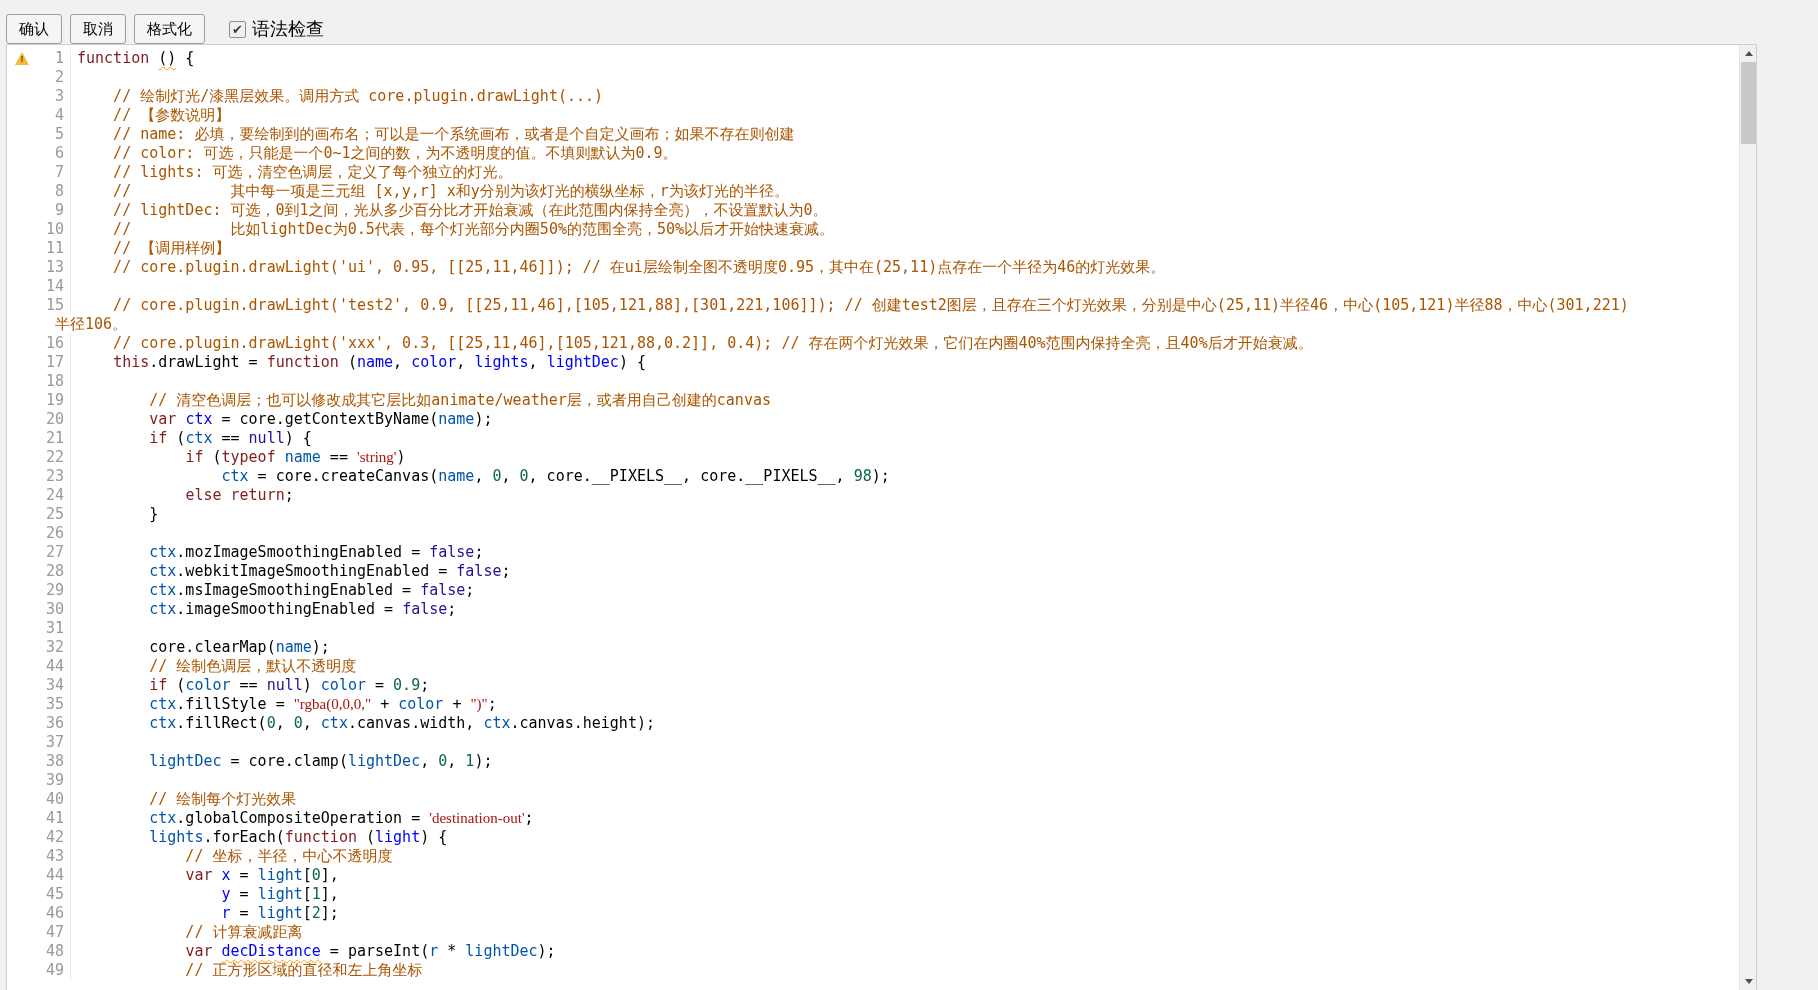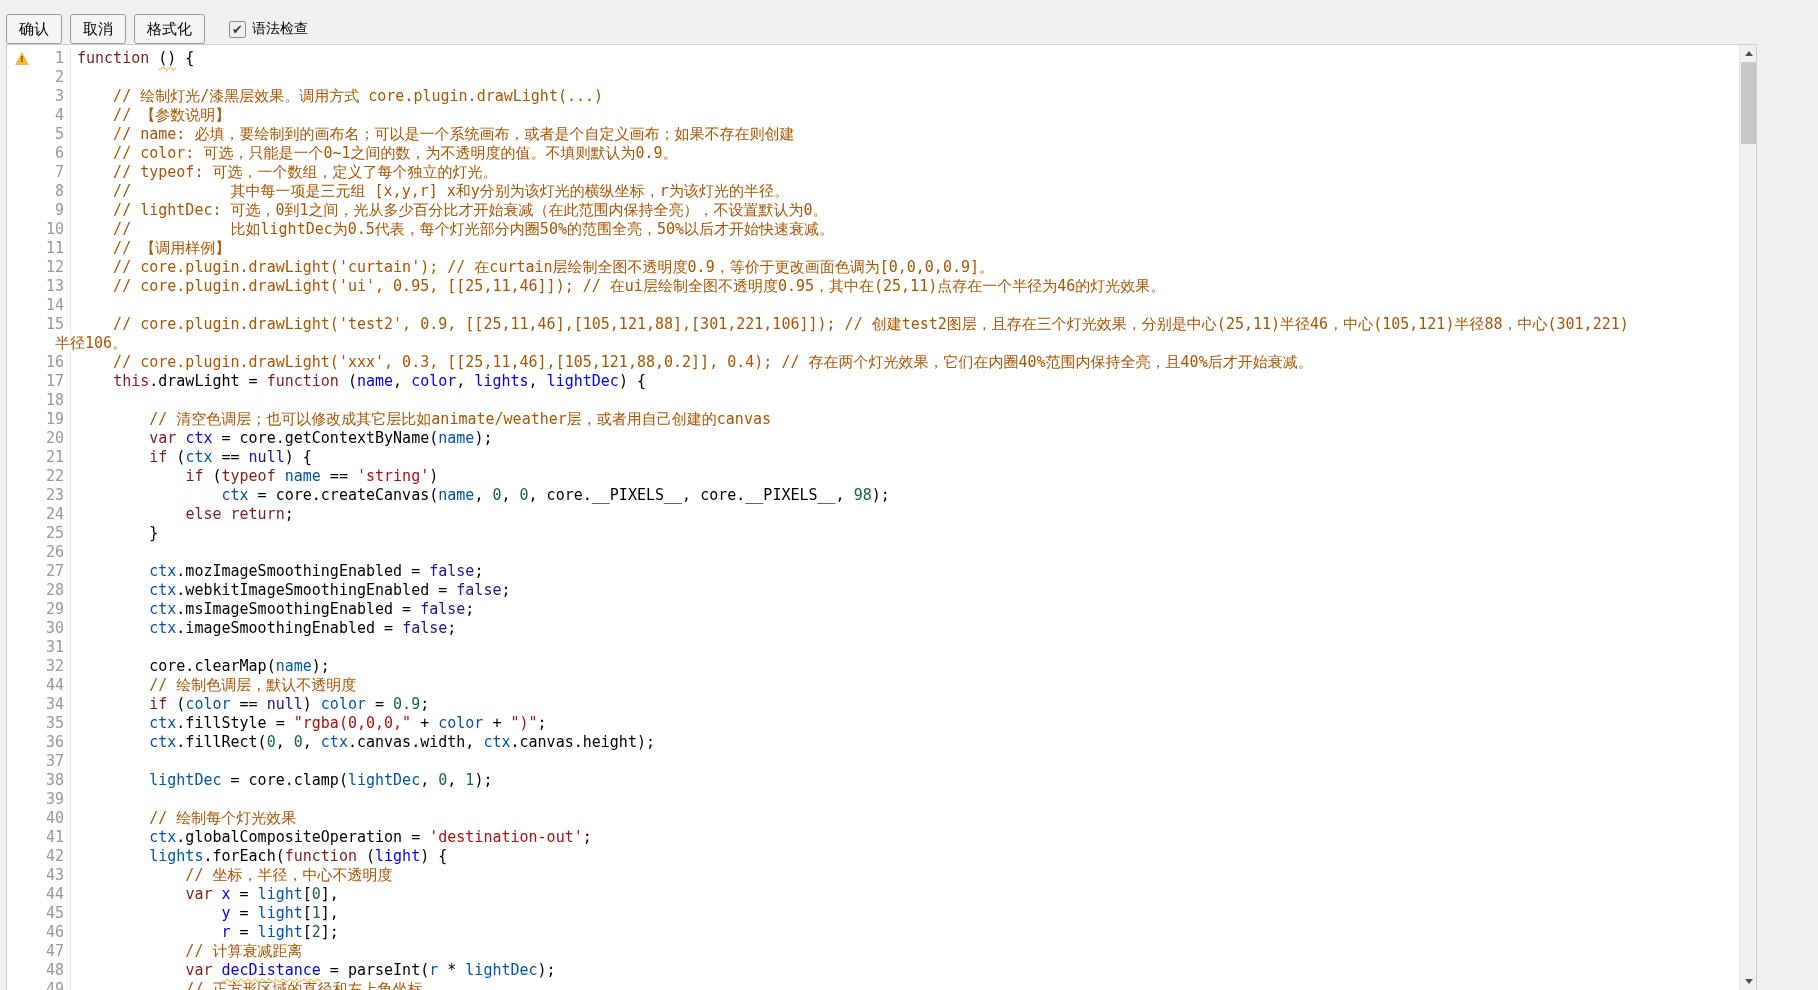--- a/index.html
+++ b/index.html
@@ -3,40 +3,40 @@
 <meta charset="utf-8">
 <style>
   html,body{margin:0;padding:0;width:1818px;height:990px;overflow:hidden;background:#f1f1f1;}
   *{box-sizing:border-box;}
 
   
   .toolbar{position:absolute;left:0;top:8px;width:100%;height:42px;display:flex;align-items:center;padding:5px 6px;background:#f1f1f1;font-family:"Liberation Sans",sans-serif;}
   .tb-btn{height:30px;padding:2px 12px;margin-right:8px;font-size:15px;font-family:"Liberation Sans",sans-serif;color:#000;background:#f5f5f5;border:1px solid #9e9e9e;border-radius:3px;cursor:pointer;}
   .cb{width:17px;height:17px;margin-left:16px;margin-right:6px;border:1px solid #8f8f8f;border-radius:2px;background:#efefef;display:flex;align-items:center;justify-content:center;cursor:pointer;}
   .cb .check{font-size:13px;line-height:13px;color:#3d3d3d;font-family:"DejaVu Sans",sans-serif;}
-  .cb-label{font-size:14px;color:#000;}
+  .cb-label{font-size:18px;color:#000;}
 
   
   .editor{position:absolute;left:6px;top:44px;right:61px;bottom:0;background:#fff;border:1px solid #cfcfcf;border-bottom:none;overflow:hidden;}
   .lines{position:absolute;left:0;top:0;right:17px;bottom:0;padding-top:4px;overflow:hidden;
          font-family:"DejaVu Sans Mono",monospace;font-size:15px;line-height:19px;}
   .row{display:flex;height:19px;white-space:pre;}
   .row.cont{padding-left:42px;}
   .lint{width:30px;flex:0 0 30px;position:relative;}
   .ln{width:34px;flex:0 0 34px;text-align:right;padding-right:6px;color:#999;border-right:1px solid #e9e9e9;}
   .code{padding-left:6px;white-space:pre;}
 
   .tok-plain{color:#000;}
   .tok-comment{color:#aa5500;}
   .tok-keyword{color:#7f1d1d;}
   .tok-def{color:#0000ee;}
   .tok-var2{color:#0055aa;}
   .tok-atom{color:#221199;}
   .tok-number{color:#116644;}
-  .tok-string{color:#aa1111;}
+  .tok-string{color:#aa1111;font-family:Liberation Serif, serif;}
   .tok-warn{text-decoration:underline wavy #ff9900;text-decoration-thickness:1px;text-underline-offset:3px;}
 
   
   .warn-tri{position:absolute;left:8px;top:3px;width:0;height:0;border-left:7px solid transparent;border-right:7px solid transparent;border-bottom:13px solid #f6b73c;}
   .warn-tri::after{content:"!";position:absolute;left:-2px;top:2px;width:4px;text-align:center;font:bold 9px/11px "Liberation Sans",sans-serif;color:#5a3c00;}
 
   
   .scrollbar{position:absolute;top:0;right:0;bottom:0;width:17px;background:#f1f1f1;border-left:1px solid #e2e2e2;}
   .sb-btn{position:absolute;left:0;width:17px;height:17px;display:flex;align-items:center;justify-content:center;background:#f1f1f1;cursor:pointer;}
   .sb-btn.top{top:0;}
@@ -59,26 +59,25 @@
 </div>
 
 <div class="editor">
   <div class="lines">
       <div class="row"><span class="lint"><span class="warn-tri"></span></span><span class="ln">1</span><span class="code"><span class="tok-keyword">function</span><span class="tok-plain"> </span><span class="tok-plain tok-warn">()</span><span class="tok-plain"> {</span></span></div>
       <div class="row"><span class="lint"></span><span class="ln">2</span><span class="code"></span></div>
       <div class="row"><span class="lint"></span><span class="ln">3</span><span class="code"><span class="tok-comment">    // 绘制灯光/漆黑层效果。调用方式 core.plugin.drawLight(...)</span></span></div>
       <div class="row"><span class="lint"></span><span class="ln">4</span><span class="code"><span class="tok-comment">    // 【参数说明】</span></span></div>
       <div class="row"><span class="lint"></span><span class="ln">5</span><span class="code"><span class="tok-comment">    // name: 必填，要绘制到的画布名；可以是一个系统画布，或者是个自定义画布；如果不存在则创建</span></span></div>
       <div class="row"><span class="lint"></span><span class="ln">6</span><span class="code"><span class="tok-comment">    // color: 可选，只能是一个0~1之间的数，为不透明度的值。不填则默认为0.9。</span></span></div>
-      <div class="row"><span class="lint"></span><span class="ln">7</span><span class="code"><span class="tok-comment">    // typeof: 可选，一个数组，定义了每个独立的灯光。</span></span></div>
+      <div class="row"><span class="lint"></span><span class="ln">7</span><span class="code"><span class="tok-comment">    // lights: 可选，清空色调层，定义了每个独立的灯光。</span></span></div>
       <div class="row"><span class="lint"></span><span class="ln">8</span><span class="code"><span class="tok-comment">    //           其中每一项是三元组 [x,y,r] x和y分别为该灯光的横纵坐标，r为该灯光的半径。</span></span></div>
       <div class="row"><span class="lint"></span><span class="ln">9</span><span class="code"><span class="tok-comment">    // lightDec: 可选，0到1之间，光从多少百分比才开始衰减（在此范围内保持全亮），不设置默认为0。</span></span></div>
       <div class="row"><span class="lint"></span><span class="ln">10</span><span class="code"><span class="tok-comment">    //           比如lightDec为0.5代表，每个灯光部分内圈50%的范围全亮，50%以后才开始快速衰减。</span></span></div>
       <div class="row"><span class="lint"></span><span class="ln">11</span><span class="code"><span class="tok-comment">    // 【调用样例】</span></span></div>
-      <div class="row"><span class="lint"></span><span class="ln">12</span><span class="code"><span class="tok-comment">    // core.plugin.drawLight('curtain'); // 在curtain层绘制全图不透明度0.9，等价于更改画面色调为[0,0,0,0.9]。</span></span></div>
       <div class="row"><span class="lint"></span><span class="ln">13</span><span class="code"><span class="tok-comment">    // core.plugin.drawLight('ui', 0.95, [[25,11,46]]); // 在ui层绘制全图不透明度0.95，其中在(25,11)点存在一个半径为46的灯光效果。</span></span></div>
       <div class="row"><span class="lint"></span><span class="ln">14</span></div>
       <div class="row"><span class="lint"></span><span class="ln">15</span><span class="code"><span class="tok-comment">    // core.plugin.drawLight('test2', 0.9, [[25,11,46],[105,121,88],[301,221,106]]); // 创建test2图层，且存在三个灯光效果，分别是中心(25,11)半径46，中心(105,121)半径88，中心(301,221)</span></span></div>
       <div class="row cont"><span class="code"><span class="tok-comment">半径106。</span></span></div>
       <div class="row"><span class="lint"></span><span class="ln">16</span><span class="code"><span class="tok-comment">    // core.plugin.drawLight('xxx', 0.3, [[25,11,46],[105,121,88,0.2]], 0.4); // 存在两个灯光效果，它们在内圈40%范围内保持全亮，且40%后才开始衰减。</span></span></div>
       <div class="row"><span class="lint"></span><span class="ln">17</span><span class="code"><span class="tok-plain">    </span><span class="tok-keyword">this</span><span class="tok-plain">.drawLight = </span><span class="tok-keyword">function</span><span class="tok-plain"> (</span><span class="tok-def">name</span><span class="tok-plain">, </span><span class="tok-def">color</span><span class="tok-plain">, </span><span class="tok-def">lights</span><span class="tok-plain">, </span><span class="tok-def">lightDec</span><span class="tok-plain">) {</span></span></div>
       <div class="row"><span class="lint"></span><span class="ln">18</span><span class="code"></span></div>
       <div class="row"><span class="lint"></span><span class="ln">19</span><span class="code"><span class="tok-comment">        // 清空色调层；也可以修改成其它层比如animate/weather层，或者用自己创建的canvas</span></span></div>
       <div class="row"><span class="lint"></span><span class="ln">20</span><span class="code"><span class="tok-plain">        </span><span class="tok-keyword">var</span><span class="tok-plain"> </span><span class="tok-def">ctx</span><span class="tok-plain"> = core.getContextByName(</span><span class="tok-var2">name</span><span class="tok-plain">);</span></span></div>
       <div class="row"><span class="lint"></span><span class="ln">21</span><span class="code"><span class="tok-plain">        </span><span class="tok-keyword">if</span><span class="tok-plain"> (</span><span class="tok-var2">ctx</span><span class="tok-plain"> == </span><span class="tok-atom">null</span><span class="tok-plain">) {</span></span></div>

